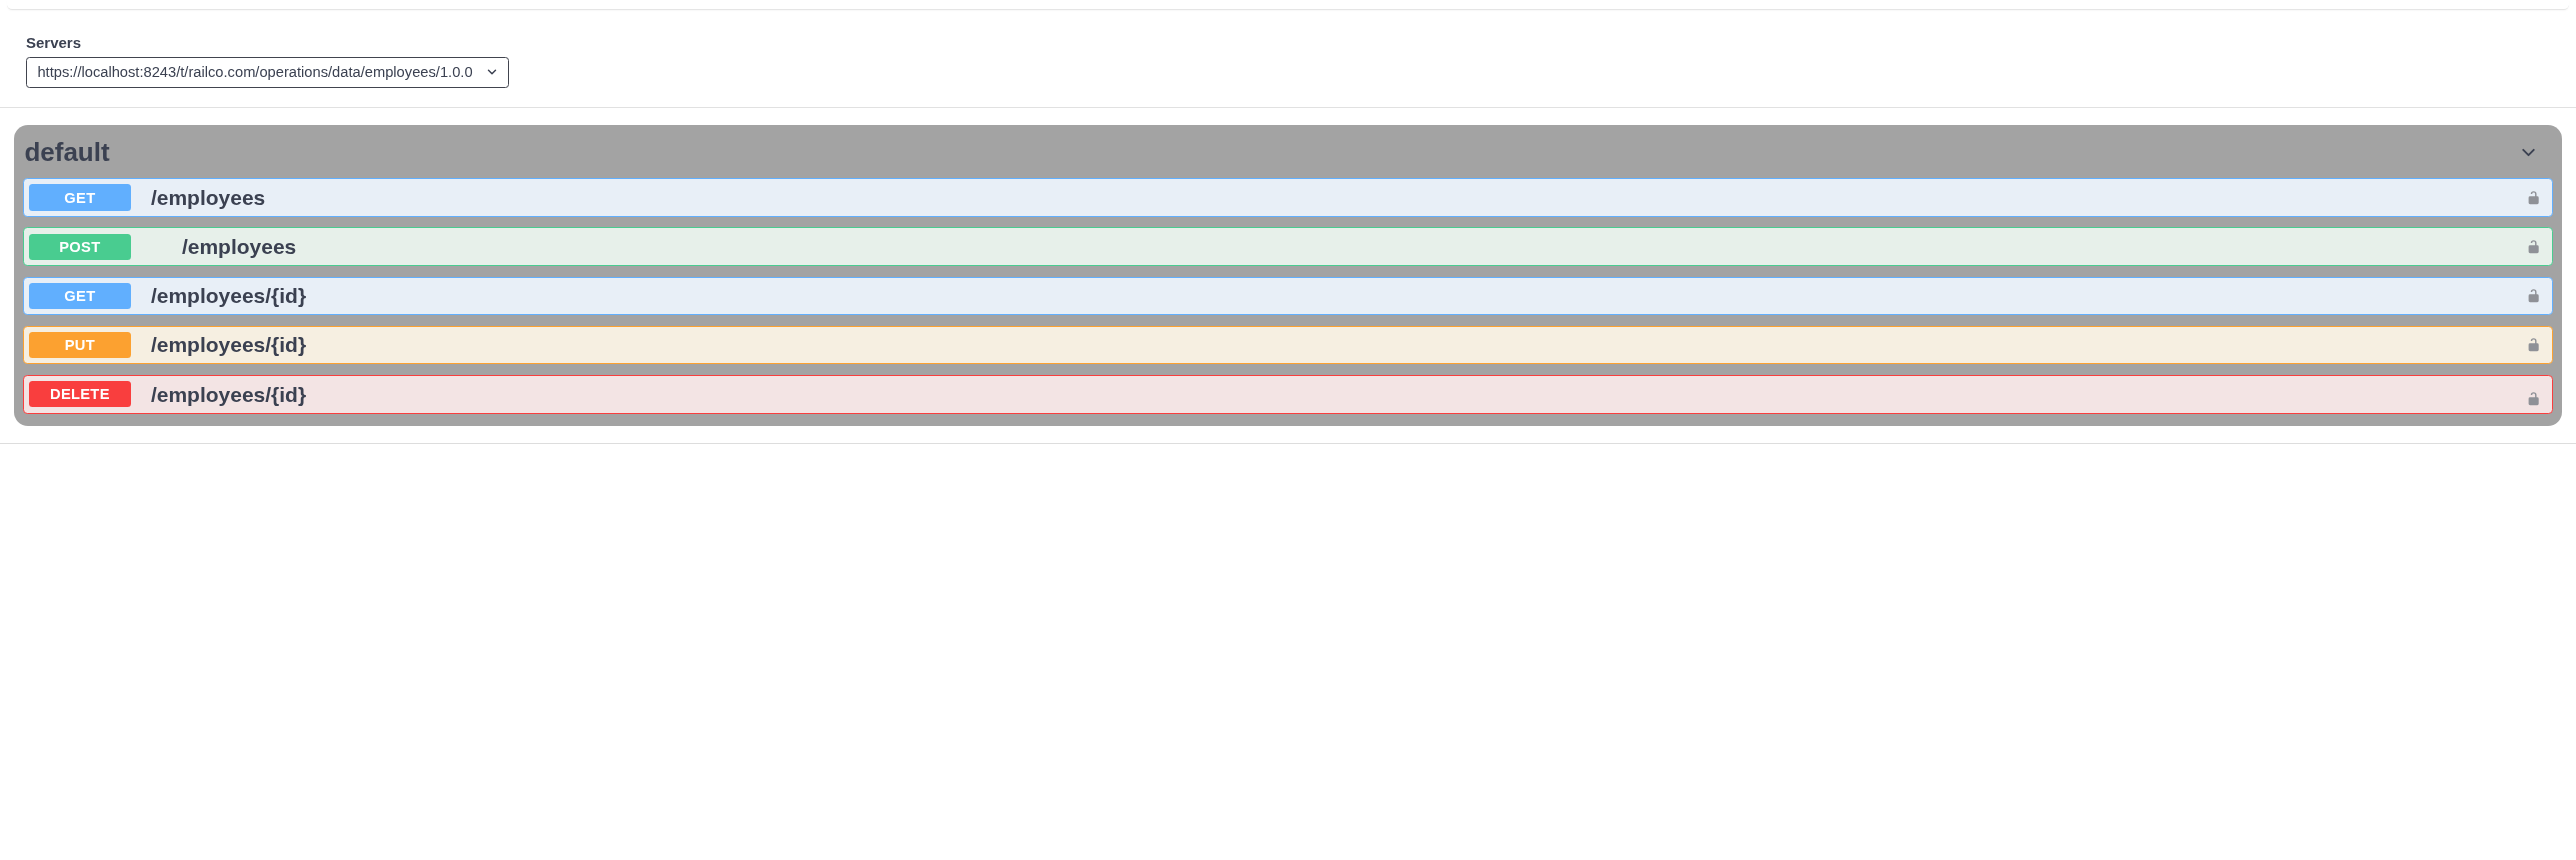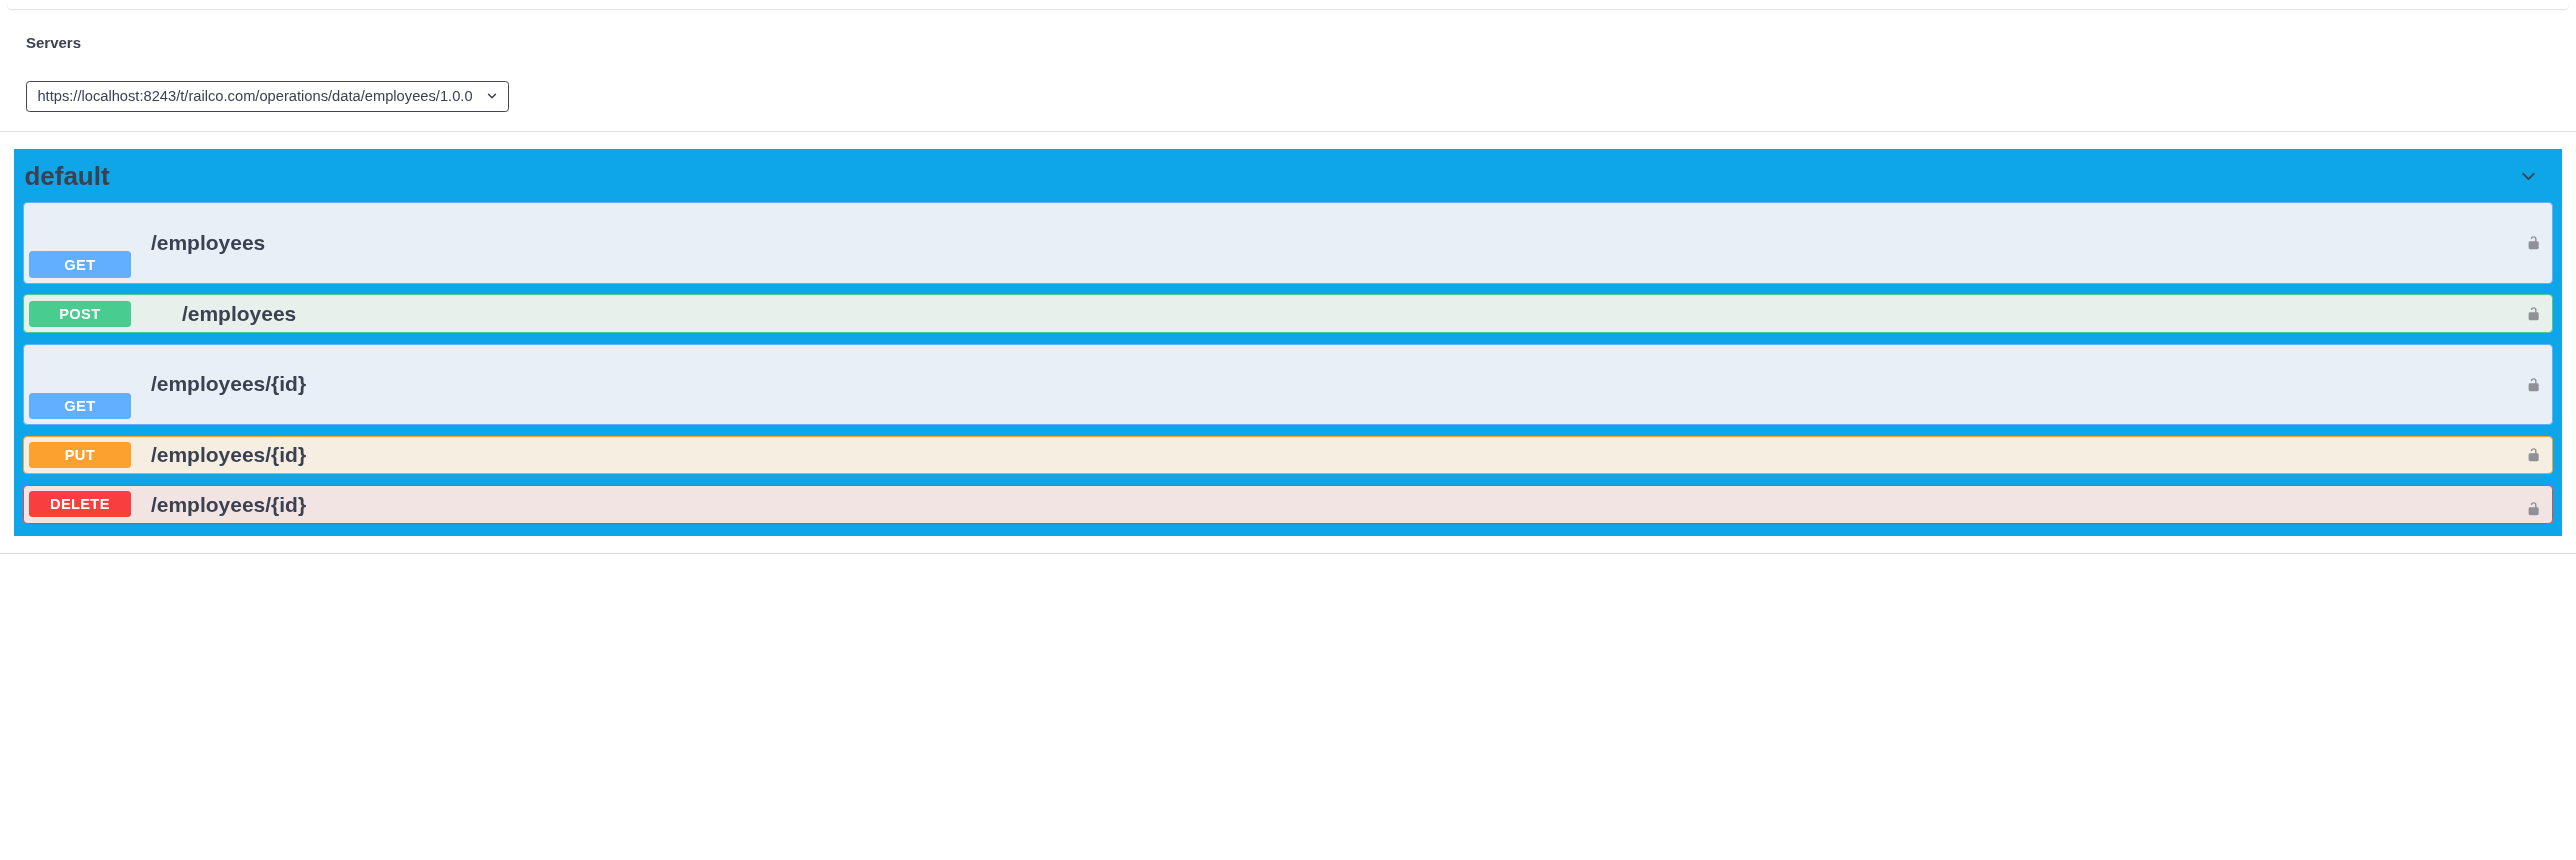--- a/index.html
+++ b/index.html
@@ -21,21 +21,20 @@
   .servers-label {
     font-size: 15px;
     font-weight: 700;
     color: #3b4151;
     margin-bottom: 5.2px;
     display: block;
   }
   .servers-select-wrap {
     position: relative;
     display: inline-block;
-    margin-top: 24px;
   }
   .servers-select {
     font-size: 14.7px;
     font-weight: 400;
     padding: 7px 35px 7px 10.4px;
     border: 1.7px solid #41444e;
     border-radius: 3.5px;
     background: #fff;
     min-width: 467px;
     height: 31px;
@@ -54,22 +53,22 @@
     width: 14px;
     height: 14px;
   }
   .main-area {
     border-top: 0.9px solid #e1e1e1;
     border-bottom: 0.9px solid #ddd;
     background: #ffffff;
     padding: 0 14px 17.3px 14px;
   }
   .tag-section {
-    background: #0ea5e9;
-    border-radius: 0;
+    background: #a3a3a3;
+    border-radius: 14px;
     margin-top: 17.3px;
     padding: 0 8.7px 12px 8.7px;
   }
   .tag-header {
     display: flex;
     align-items: center;
     justify-content: space-between;
     padding: 12px 5.2px 10.4px 1.7px;
     cursor: pointer;
   }
@@ -101,21 +100,21 @@
     flex: 0 0 102px;
     width: 102px;
     text-align: center;
     color: #ffffff;
     font-weight: 700;
     font-size: 14.7px;
     letter-spacing: 0.3px;
     border-radius: 3.5px;
     padding: 5.2px 0;
   }
-  .badge-get    { background: #61affe; margin-top: 43px; }
+  .badge-get    { background: #61affe; }
   .badge-post   { background: #49cc90; }
   .badge-put    { background: #fca130; }
   .badge-delete { background: #f93e3e; }
   .op-path {
     font-family: Liberation Sans, sans-serif;
     font-size: 21px;
     font-weight: 700;
     color: #3b4151;
     margin-left: 20px;
     flex: 1 1 auto;

